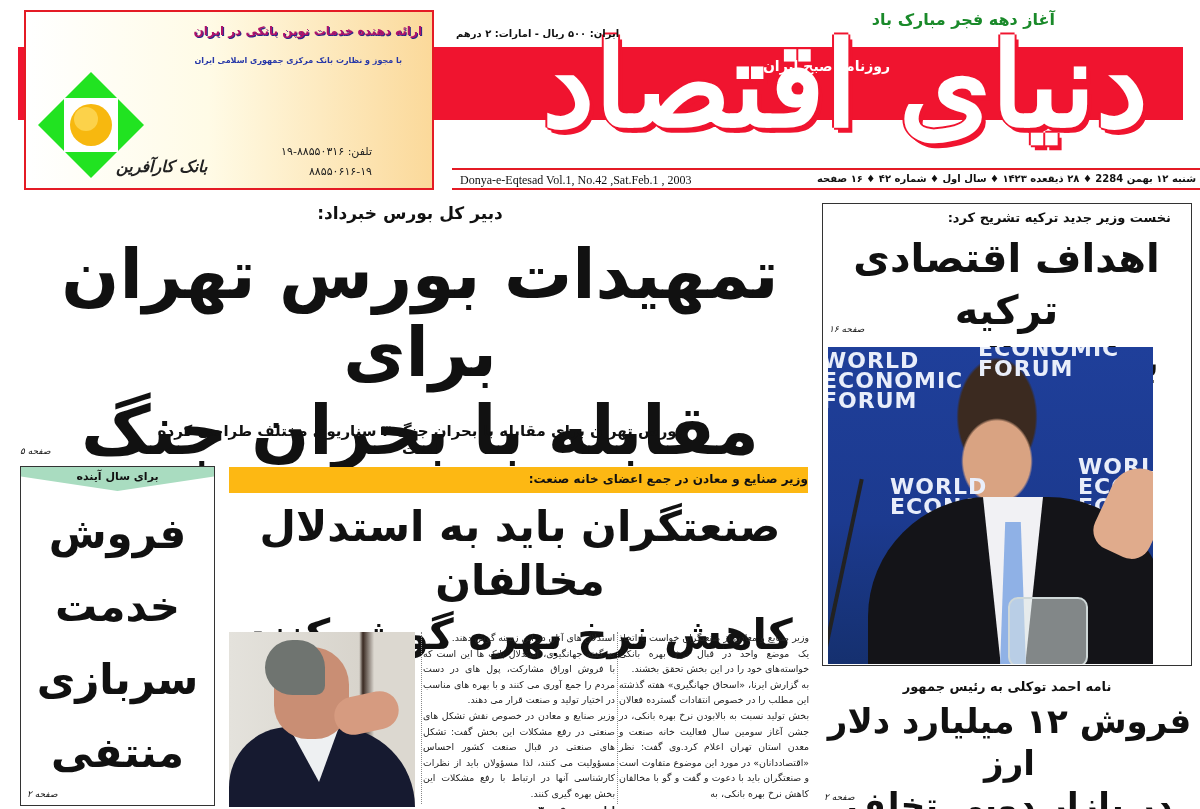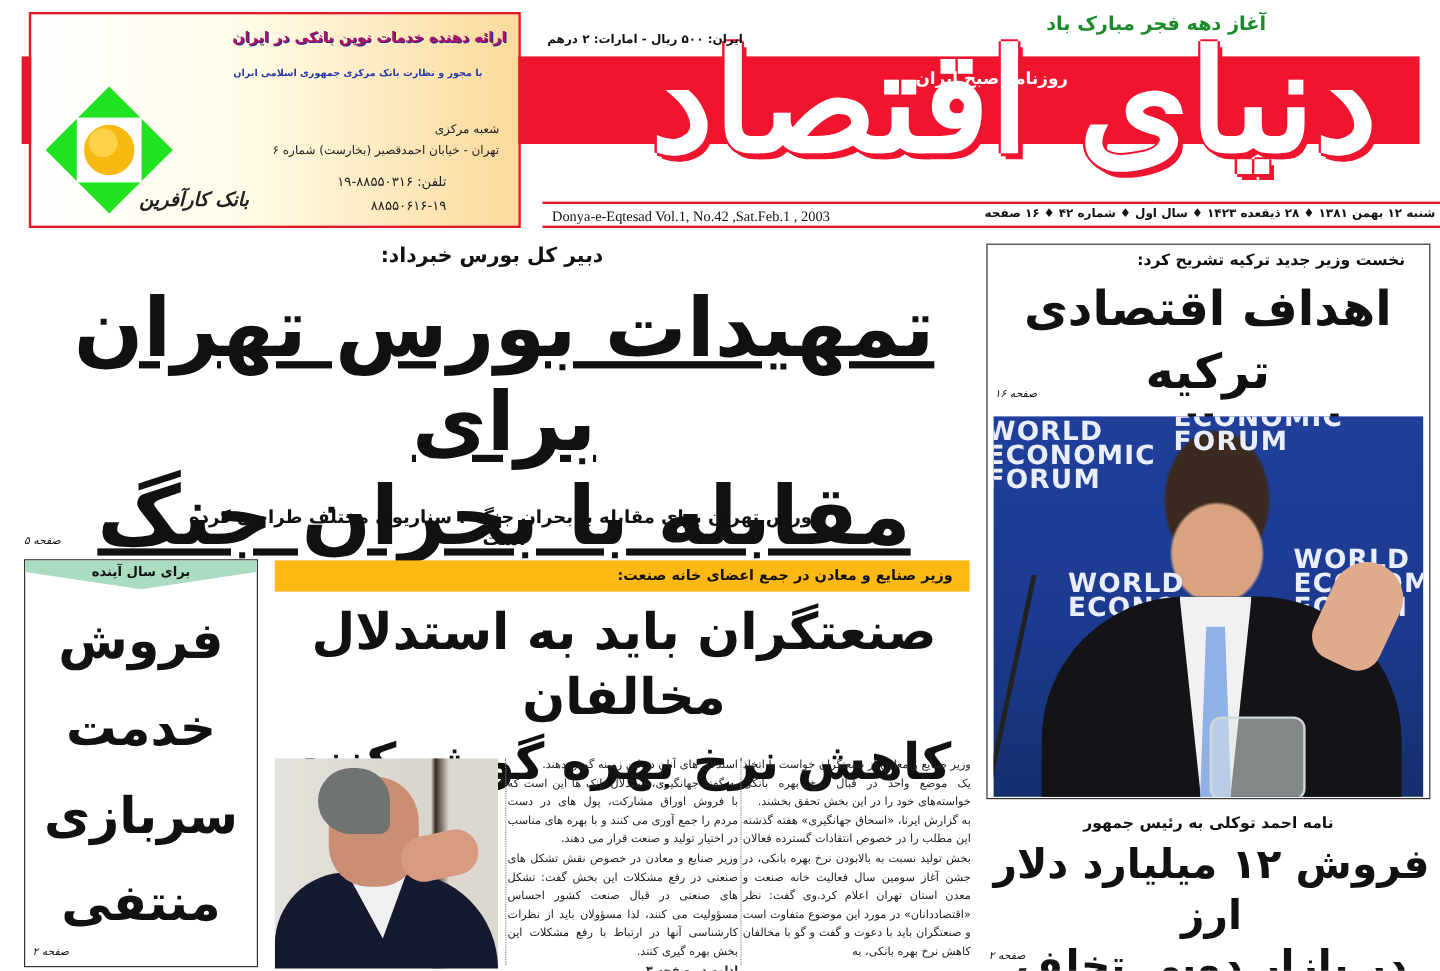--- a/index.html
+++ b/index.html
@@ -30,29 +30,29 @@
   .ad-bankname { position: absolute; left: 90px; top: 145px; direction: rtl; font-family: "DejaVu Serif", serif; font-size: 16px; font-weight: bold; color: #222; font-style: italic; }
 
   
   .dateline { position: absolute; left: 452px; top: 168px; width: 748px; height: 22px; border-top: 2px solid #e41b25; border-bottom: 2px solid #e41b25; }
   .dateline-en { position: absolute; left: 8px; top: 3px; font-family: "Liberation Serif", serif; font-size: 12px; color: #111; }
   .dateline-fa { position: absolute; right: 4px; top: 3px; direction: rtl; font-size: 10px; font-weight: bold; color: #111; }
 
   
   .kicker-main { position: absolute; left: 230px; width: 360px; top: 203px; text-align: center; direction: rtl; font-weight: bold; font-size: 17px; }
   .headline-main { position: absolute; left: 20px; width: 800px; top: 236px; text-align: center; direction: rtl;
-    font-weight: bold; font-size: 68px; line-height: 78px; letter-spacing: -1px; text-decoration: underline; }
+    font-weight: bold; font-size: 68px; line-height: 78px; letter-spacing: -1px; }
   .deck-main { position: absolute; left: 150px; width: 540px; top: 422px; text-align: center; direction: rtl; font-weight: bold; font-size: 15px; }
   .page-ref { font-size: 9px; font-style: italic; color: #111; direction: rtl; position: absolute; }
 
   
   .right-box { position: absolute; left: 822px; top: 203px; width: 370px; height: 463px; border: 1px solid #333; }
   .right-kicker { position: absolute; right: 20px; top: 6px; direction: rtl; font-weight: bold; font-size: 13px; }
   .right-headline { position: absolute; left: 6px; width: 355px; top: 28px; direction: rtl; text-align: center; font-weight: bold; font-size: 40px; line-height: 52px; }
-  .photo-right { position: absolute; left: 828px; top: 347px; width: 358px; height: 317px; overflow: hidden;
+  .photo-right { position: absolute; left: 828px; top: 347px; width: 325px; height: 317px; overflow: hidden;
     background: radial-gradient(ellipse at 52% 36%, #d9a382 0 14%, transparent 15%),
                 radial-gradient(ellipse at 52% 22%, #3b2a20 0 16%, transparent 17%),
                 linear-gradient(180deg, #1f3f9a 0%, #1c3a8f 55%, #15306f 100%); }
   .photo-right .suit { position: absolute; left: 40px; top: 150px; width: 300px; height: 200px; background: #141418; border-radius: 120px 120px 0 0; }
   .photo-right .shirt { position: absolute; left: 155px; top: 150px; width: 60px; height: 170px; background: #f1f1f4; clip-path: polygon(0 0,100% 0,70% 100%,30% 100%); }
   .photo-right .tie { position: absolute; left: 172px; top: 175px; width: 26px; height: 145px; background: #8fb1e6; clip-path: polygon(20% 0,80% 0,100% 100%,0 100%); }
   .photo-right .hand { position: absolute; left: 275px; top: 120px; width: 60px; height: 90px; background: #e0ab8c; border-radius: 30px 30px 20px 20px; transform: rotate(25deg); }
   .photo-right .mic { position: absolute; left: 12px; top: 130px; width: 4px; height: 190px; background: #222; transform: rotate(12deg); }
   .photo-right .jug { position: absolute; left: 180px; top: 250px; width: 80px; height: 70px; background: rgba(220,230,230,0.55); border: 2px solid #cfd8d8; border-radius: 10px; }
   .wef { position: absolute; color: #e9eefa; font-weight: bold; font-size: 22px; line-height: 20px; letter-spacing: 1px; }
@@ -60,21 +60,21 @@
   .right-headline2 { position: absolute; left: 822px; width: 375px; top: 700px; text-align: center; direction: rtl; font-weight: bold; font-size: 34px; line-height: 42px; }
 
   
   .left-box { position: absolute; left: 20px; top: 466px; width: 195px; height: 340px; border: 1px solid #333; }
   .left-banner { position: absolute; left: 0; top: 0; width: 193px; height: 24px; background: #a9dcc0; clip-path: polygon(0 0,100% 0,100% 40%,50% 100%,0 40%); }
   .left-kicker { position: absolute; left: 0; width: 193px; top: 3px; text-align: center; direction: rtl; font-weight: bold; font-size: 11px; }
   .left-headline { position: absolute; left: 0; width: 193px; top: 30px; direction: rtl; text-align: center; font-weight: bold; font-size: 42px; line-height: 73px; }
 
   
   .yellow-kicker { position: absolute; left: 229px; top: 467px; width: 579px; height: 26px; background: #fdb813; }
-  .yellow-kicker span { position: absolute; right: 14px; top: 5px; direction: rtl; font-weight: bold; font-size: 12px; }
+  .yellow-kicker span { position: absolute; right: 0; top: 5px; direction: rtl; font-weight: bold; font-size: 12px; }
   .headline-mid { position: absolute; left: 225px; width: 590px; top: 500px; text-align: center; direction: rtl; font-weight: bold; font-size: 42px; line-height: 54px; }
   .photo-mid { position: absolute; left: 229px; top: 632px; width: 186px; height: 175px; overflow: hidden;
     background: linear-gradient(90deg, #e4e2dc 0%, #d8d4cc 70%, #3a2a22 72%, #dcd8d0 78%); }
   .photo-mid .body { position: absolute; left: 0; top: 95px; width: 186px; height: 90px; background: #161a30; border-radius: 60px 80px 0 0; }
   .photo-mid .head { position: absolute; left: 45px; top: 15px; width: 75px; height: 92px; background: #c98e74; border-radius: 40px 40px 36px 36px; }
   .photo-mid .hair { position: absolute; left: 36px; top: 8px; width: 60px; height: 55px; background: #6f7470; border-radius: 30px 30px 10px 30px; }
   .photo-mid .hand { position: absolute; left: 105px; top: 62px; width: 65px; height: 38px; background: #d69b80; border-radius: 20px; transform: rotate(-12deg); }
   .photo-mid .collar { position: absolute; left: 60px; top: 95px; width: 50px; height: 55px; background: #eef0f2; clip-path: polygon(0 0,100% 0,60% 100%); }
 
   .col-text { position: absolute; direction: rtl; text-align: justify; font-size: 9.4px; line-height: 15.6px; color: #222; }
@@ -89,42 +89,38 @@
 
 <div class="red-band"></div>
 <div class="mast-title"><span>دنیای اقتصاد</span></div>
 <div class="slogan">آغاز دهه فجر مبارک باد</div>
 <div class="tagline">روزنامه صبح ایران</div>
 <div class="price">ایران: ۵۰۰ ریال - امارات: ۲ درهم</div>
 
 <div class="ad">
   <div class="ad-title">ارائه دهنده خدمات نوین بانکی در ایران</div>
   <div class="ad-sub">با مجوز و نظارت بانک مرکزی جمهوری اسلامی ایران</div>
-  <div class="ad-branch">
-    <div>شعبه مرکزی</div>
-    <div>تهران - خیابان احمدقصیر (بخارست) شماره ۶</div>
-  </div>
   <div class="ad-phones">
     <div><span>تلفن:</span> <span>۸۸۵۵۰۳۱۶-۱۹</span></div>
     <div><span>۸۸۵۵۰۶۱۶-۱۹</span></div>
   </div>
   <div class="ad-logo">
     <svg class="diamond" viewBox="0 0 110 110" width="110" height="110">
       <polygon points="55,2 108,55 55,108 2,55" fill="#21e321"></polygon>
       <rect x="28" y="28" width="54" height="54" fill="#ffffff"></rect>
       <circle cx="55" cy="55" r="21" fill="#f7b80f"></circle>
       <circle cx="50" cy="49" r="12" fill="#fcd24a"></circle>
     </svg>
   </div>
   <div class="ad-bankname">بانک کارآفرین</div>
 </div>
 
 <div class="dateline">
   <div class="dateline-en">Donya-e-Eqtesad   Vol.1, No.42 ,Sat.Feb.1 , 2003</div>
-  <div class="dateline-fa">شنبه ۱۲ بهمن ۱۳۸۱ ♦ ۲۸ ذیقعده ۱۴۲۳ ♦ سال اول ♦ شماره ۴۲ ♦ ۱۶ صفحه</div>
+  <div class="dateline-fa">شنبه ۱۲ بهمن 2284 ♦ ۲۸ ذیقعده ۱۴۲۳ ♦ سال اول ♦ شماره ۴۲ ♦ ۱۶ صفحه</div>
 </div>
 
 <div class="kicker-main">دبیر کل بورس خبرداد:</div>
 <div class="headline-main">
   <div>تمهیدات بورس تهران برای</div>
   <div>مقابله با بحران جنگ</div>
 </div>
 <div class="deck-main">بورس تهران برای مقابله با بحران جنگ ۳ سناریوی مختلف طراحی کرده است</div>
 <div class="page-ref" style="left:20px;top:446px;">صفحه ۵</div>
 

